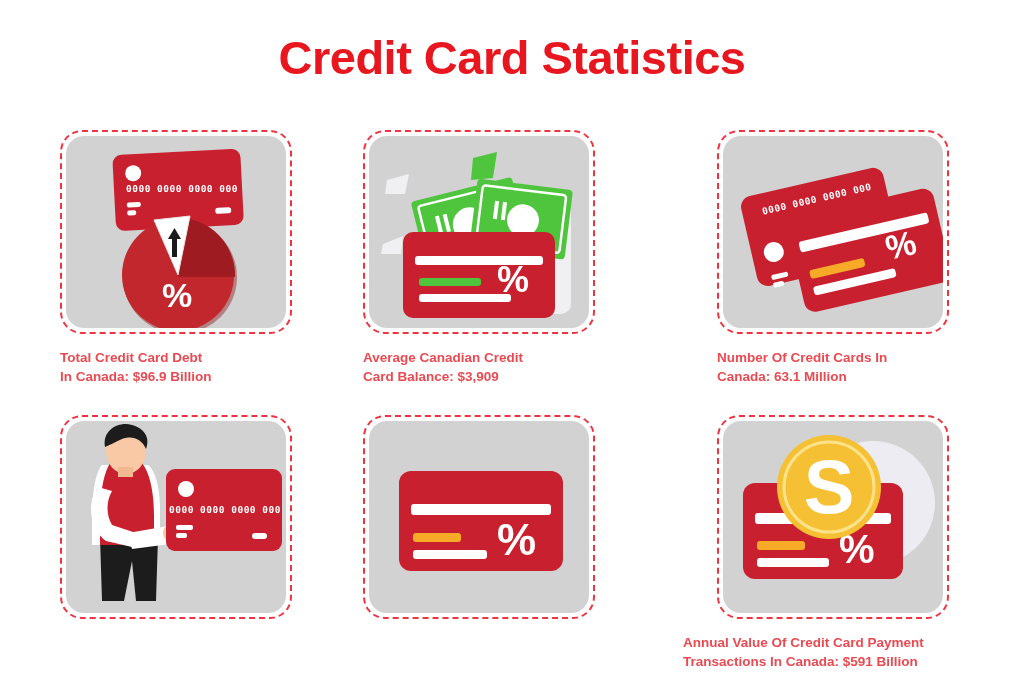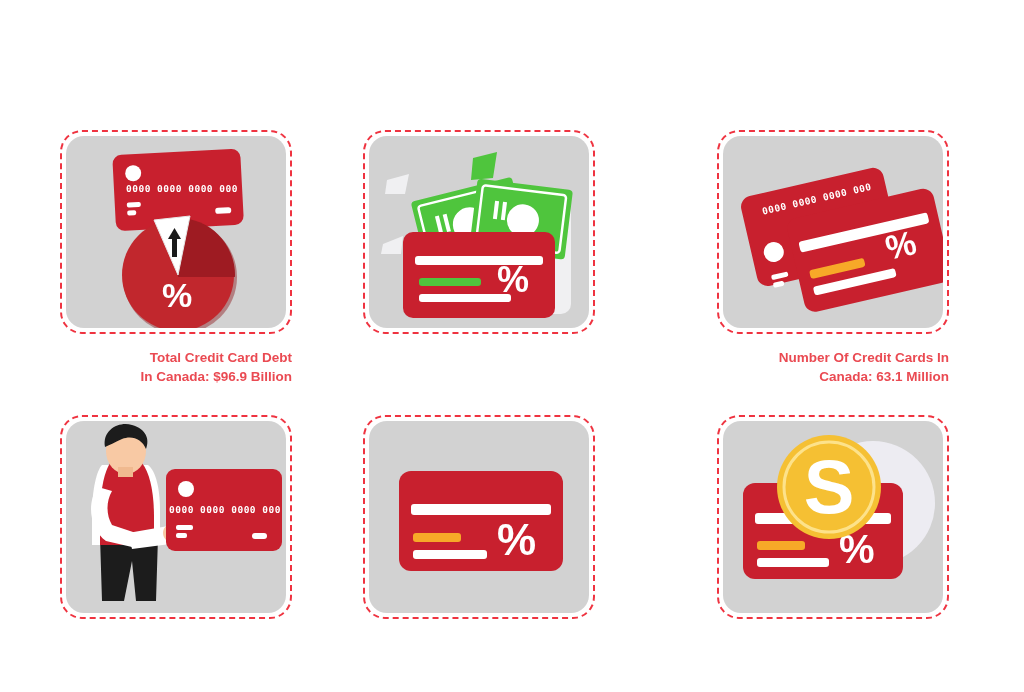--- a/index.html
+++ b/index.html
@@ -50,21 +50,21 @@
     left: 4px;
     top: 4px;
     right: 4px;
     bottom: 4px;
     background: #d2d2d2;
     border-radius: 18px;
     overflow: hidden;
   }
   .caption {
     margin-top: 14px;
-    text-align: right;
+    text-align: left;
     font-size: 13.5px;
     font-weight: bold;
     color: #ea4a52;
     line-height: 1.42;
     white-space: pre-line;
   }
   .caption.wide { width: 300px; margin-left: -34px; }
 
   
   .art { position: absolute; left: 0; top: 0; width: 224px; height: 196px; }
@@ -81,20 +81,21 @@
     color: #ffffff;
     font-weight: bold;
     font-family: "Liberation Sans", sans-serif;
   }
 </style>
 </head>
 <body>
 
 <div class="page">
 
+  <div class="title">Credit Card Statistics</div>
 
   <div class="cell" style="left:60px; top:130px;">
     <div class="panel">
       <div class="panel-inner">
         <svg class="art" viewBox="0 0 224 196">
           <defs>
             <clipPath id="pieclip1">
                 <circle cx="112" cy="139" r="57"></circle>
               </clipPath>
           </defs>
@@ -154,20 +155,22 @@
           </g>
 
           <rect x="34" y="96" width="152" height="86" rx="10" fill="#c8202e"></rect>
           <rect x="46" y="120" width="128" height="9" rx="3" fill="#ffffff"></rect>
           <rect x="50" y="142" width="62" height="8" rx="3" fill="#4fc53d"></rect>
           <rect x="50" y="158" width="92" height="8" rx="3" fill="#ffffff"></rect>
         </svg>
         <div class="pct" style="left:128px; top:123px; font-size:36px;">%</div>
       </div>
     </div>
+    <div class="caption">Average Canadian Credit
+Card Balance: $3,909</div>
   </div>
 
   <div class="cell" style="left:717px; top:130px;">
     <div class="panel">
       <div class="panel-inner">
         <svg class="art" viewBox="0 0 224 196">
 
           <g transform="rotate(-13 110 88)">
             <rect x="24" y="42" width="146" height="92" rx="11" fill="#c8202e"></rect>
             <circle cx="46" cy="102" r="10" fill="#ffffff"></circle>
@@ -247,15 +250,17 @@
           <rect x="34" y="120" width="48" height="9" rx="3" fill="#f7a928"></rect>
           <rect x="34" y="137" width="72" height="9" rx="3" fill="#ffffff"></rect>
           <text x="116" y="142" font-family="Liberation Sans, sans-serif" font-size="40" font-weight="bold" fill="#ffffff">%</text>
 
           <circle cx="106" cy="66" r="52" fill="#f5c033"></circle>
           <circle cx="106" cy="66" r="45" fill="none" stroke="#fde28a" stroke-width="3"></circle>
           <text x="106" y="92" text-anchor="middle" font-family="Liberation Sans, sans-serif" font-size="76" font-weight="bold" fill="#ffffff">S</text>
         </svg>
       </div>
     </div>
+    <div class="caption wide">Annual Value Of Credit Card Payment
+Transactions In Canada: $591 Billion</div>
   </div>
 
 </div>
 
 </body></html>

